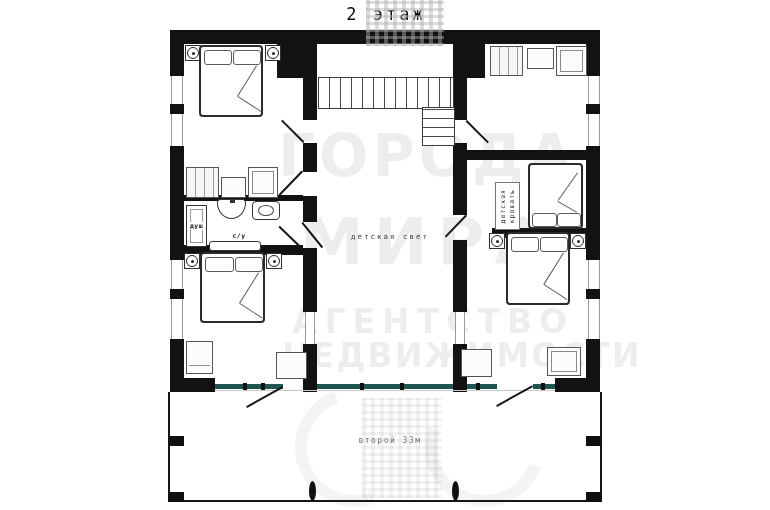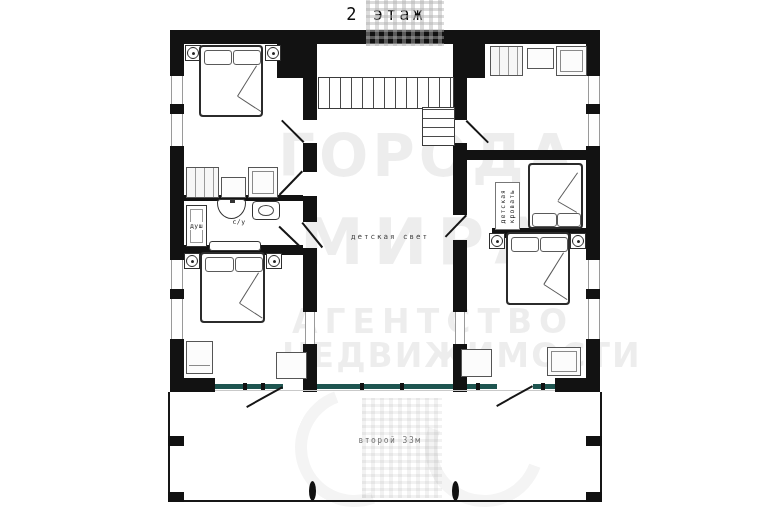--- a/index.html
+++ b/index.html
@@ -40,21 +40,21 @@
   .wc::before{content:"";position:absolute;inset:3px 5px;border:1px solid #444;border-radius:50%;}
   .towel{position:absolute;border:1px solid #333;border-radius:3px;background:#fff;}
   
   .bline{position:absolute;background:#161616;}
   .pier{position:absolute;background:#111;}
   .balu{position:absolute;width:7px;height:20px;background:#111;border-radius:50%;}
   
   .lbl{position:absolute;color:#3a3a3a;text-align:center;}
   .title{font-size:17px;letter-spacing:3px;color:#0c0c0c;}
   .small{font-size:7.5px;letter-spacing:2px;color:#444;}
-  .tiny{font-size:6.5px;letter-spacing:0.5px;color:#222;font-weight:normal;text-align:center;}
+  .tiny{font-size:6.5px;letter-spacing:0.5px;color:#222;font-weight:bold;text-align:center;}
   .gray{color:#777;}
   .vbox{position:absolute;border:1px solid #777;background:#fff;display:flex;flex-direction:row;
         align-items:center;justify-content:center;gap:1px;box-sizing:border-box;}
   .vtext{writing-mode:vertical-rl;transform:rotate(180deg);font-size:6.5px;letter-spacing:1px;color:#2e2e2e;}
   
   .wm{position:absolute;color:rgba(0,0,0,0.07);font-family:"DejaVu Sans","Liberation Sans",sans-serif;
       font-weight:bold;white-space:nowrap;z-index:0;}
   .wmgrid{position:absolute;z-index:6;
       background:
         repeating-linear-gradient(0deg,rgba(175,175,175,0.45) 0 3px,transparent 3px 7px),
@@ -176,21 +176,21 @@
 
   <div class="box hang plan" style="left:186px;top:167px;width:33px;height:31px;"></div>
   <div class="box plan" style="left:221px;top:177px;width:25px;height:21px;"></div>
   <div class="box inner plan" style="left:248px;top:167px;width:30px;height:31px;"></div>
 
   <div class="shower plan" style="left:186px;top:205px;width:21px;height:42px;">
     <span class="tiny" style="position:relative;z-index:2;background:#fff;">душ</span>
   </div>
   <div class="sink plan" style="left:217px;top:199px;width:29px;height:20px;"></div>
   <div class="wc plan" style="left:252px;top:201px;width:28px;height:19px;"></div>
-  <div class="lbl tiny plan" style="left:224px;top:218px;width:30px;">с/у</div>
+  <div class="lbl tiny plan" style="left:224px;top:232px;width:30px;">с/у</div>
   <div class="towel plan" style="left:209px;top:241px;width:50px;height:8px;"></div>
 
   <div class="ns plan" style="left:184px;top:253px;">
       <span class="lamp"></span>
     </div>
   <div class="ns plan" style="left:266px;top:253px;">
       <span class="lamp"></span>
     </div>
   <div class="bed plan" style="left:200px;top:252px;width:65px;height:71px;">
     <span class="pillow" style="left:3px;top:3px;width:27px;height:13px;"></span>

